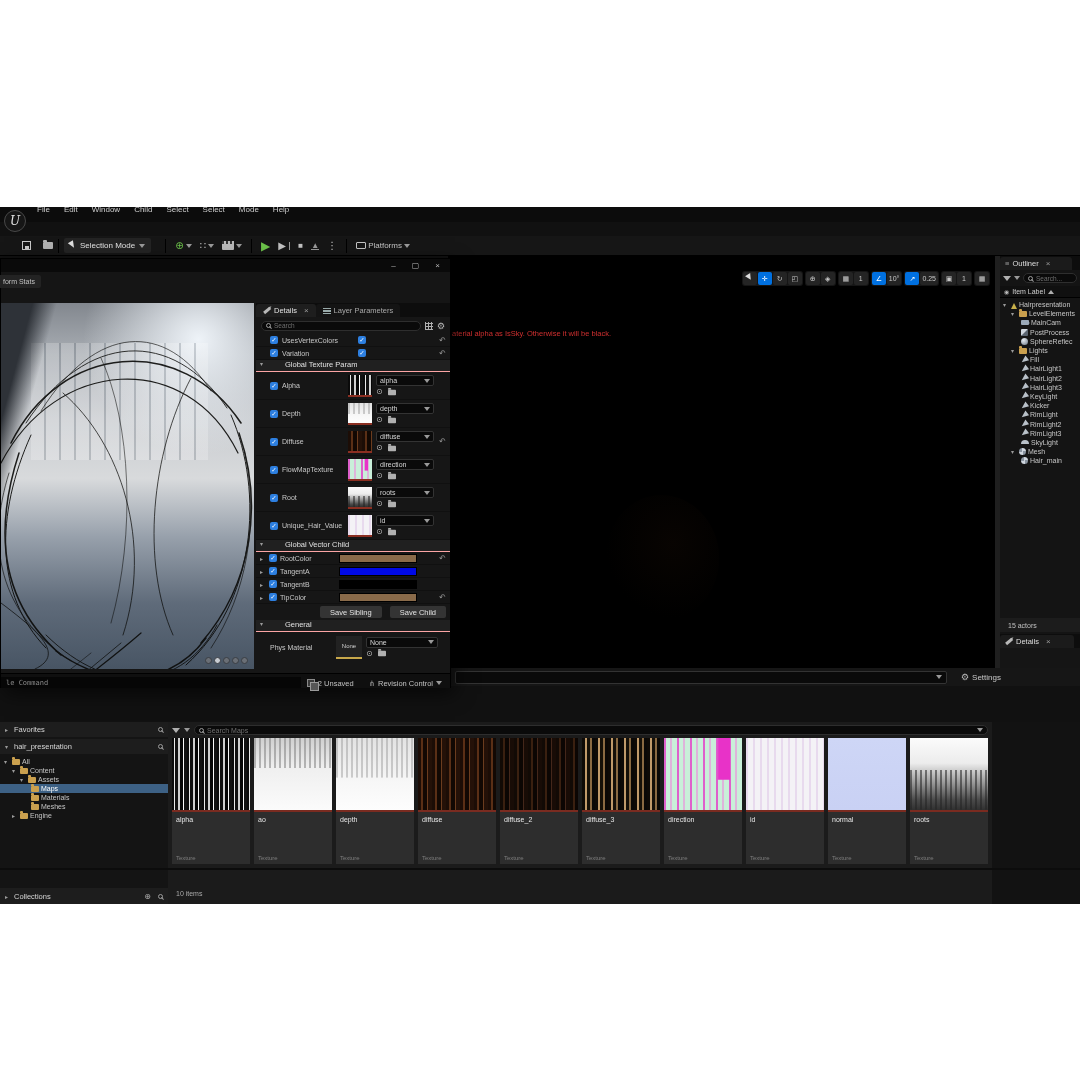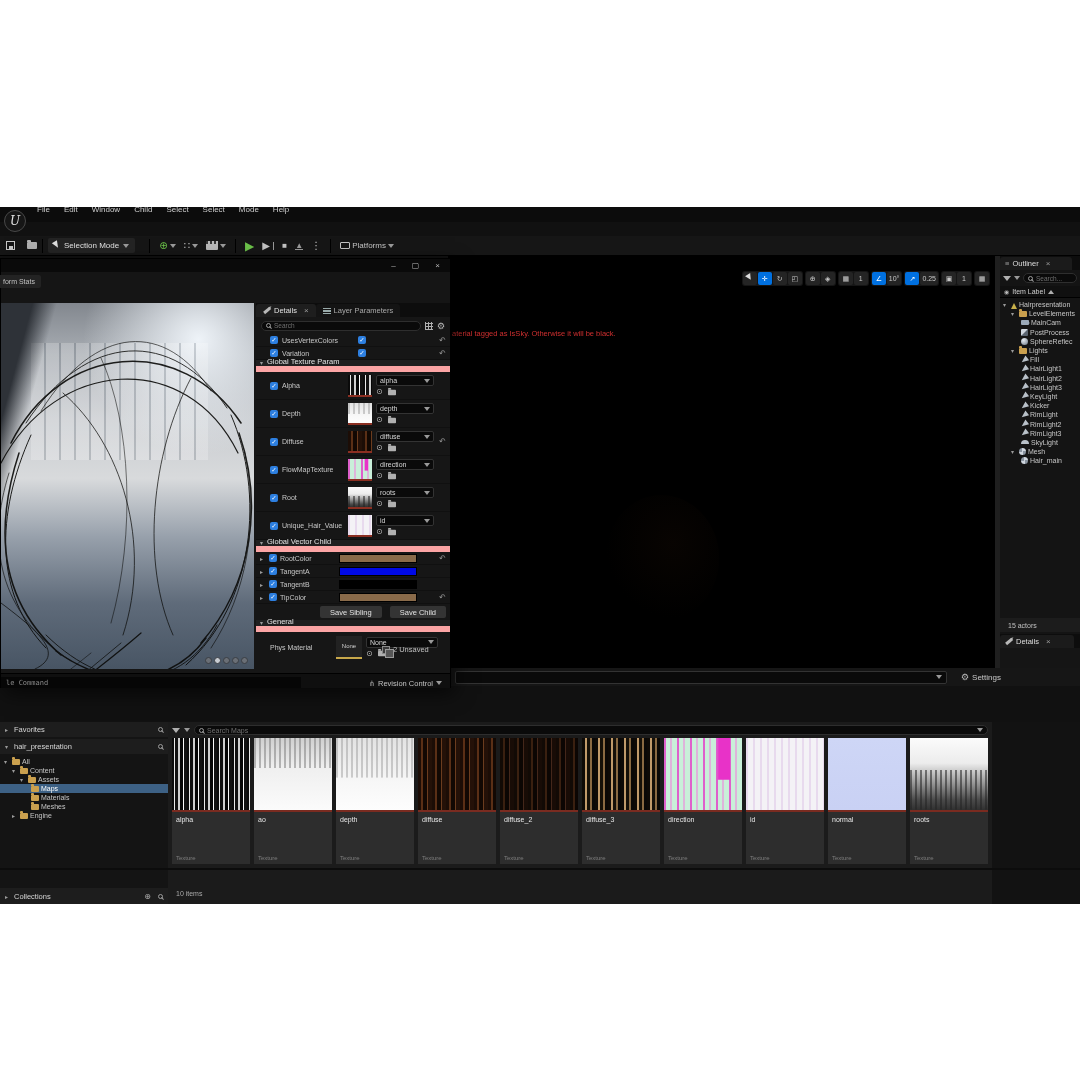--- a/index.html
+++ b/index.html
@@ -12,21 +12,21 @@
   #uelogo{position:absolute;top:3px;left:4px;width:22px;height:22px;border-radius:50%;background:#161616;border:1px solid #484848;z-index:5;
     display:flex;align-items:center;justify-content:center;color:#e6e6e6;font-family:"DejaVu Serif",serif;font-style:italic;font-size:12px;}
   .menu{padding:0 7px;color:#cfcfcf;height:25px;line-height:15px;}
   .menu:first-of-type{margin-left:30px;}
   
   #tabstrip{position:absolute;top:15px;left:0;width:1080px;height:14px;background:#0c0c0c;}
   #leveltab{position:absolute;left:36px;top:1px;height:13px;min-width:96px;background:#1c1c1c;border-radius:3px 3px 0 0;
     display:flex;align-items:center;gap:3px;padding:0 8px;color:#e2e2e2;font-size:7.5px;}
   .warn-ic{color:#d6a33a;font-size:7px;line-height:1;}
   
-  #toolbar{position:absolute;top:29px;left:0;width:1080px;height:20px;background:#161616;border-bottom:1px solid #000;display:flex;align-items:center;}
+  #toolbar{position:absolute;top:29px;left:0;width:1080px;height:20px;background:#161616;border-bottom:1px solid #000;display:flex;align-items:center;padding-left:16px;}
   .tsep{width:1px;height:14px;background:#000;margin:0 5px;}
   .i-save{width:9px;height:9px;border:1px solid #c8c8c8;position:relative;margin-left:6px;}
   .i-save::after{content:'';position:absolute;bottom:0;left:2px;width:4px;height:3px;background:#c8c8c8;}
   .i-folderg{width:10px;height:7px;background:#b0b0b0;border-radius:1px;position:relative;}
   .i-folderg::before{content:'';position:absolute;top:-2px;left:0;width:4px;height:2px;background:#b0b0b0;border-radius:1px 1px 0 0;}
   .modebtn{height:15px;background:#242424;border-radius:2px;display:flex;align-items:center;gap:4px;padding:0 6px;color:#e0e0e0;}
   .cursor-ic{width:0;height:0;border:3px solid transparent;border-top:7px solid #ddd;transform:rotate(-32deg);display:inline-block;}
   .cv{width:0;height:0;border:3px solid transparent;border-top:4px solid #9a9a9a;display:inline-block;margin-top:3px;}
   .tbic{color:#c2c2c2;font-size:10px;display:flex;align-items:center;gap:2px;margin:0 4px;}
   .green{color:#6cc24a;}
@@ -144,39 +144,39 @@
   .dtab{height:13px;margin-top:1px;background:#1e1e1e;border-radius:3px 3px 0 0;display:flex;align-items:center;gap:3px;padding:0 7px;color:#e0e0e0;font-size:7.5px;}
   .dtab.inactive{background:#141414;color:#a8a8a8;}
   .layers-ic{width:8px;height:6px;background:linear-gradient(#9aa 0 1.5px,rgba(0,0,0,0) 1.5px 2.5px,#9aa 2.5px 4px,rgba(0,0,0,0) 4px 5px,#9aa 5px);}
   #d-search{height:17px;display:flex;align-items:center;gap:4px;padding:0 5px;}
   .gridic{width:8px;height:8px;background:repeating-linear-gradient(0deg,#b0b0b0 0 1px,rgba(0,0,0,0) 1px 3px),repeating-linear-gradient(90deg,#b0b0b0 0 1px,rgba(0,0,0,0) 1px 3px);}
   .chk{width:8px;height:8px;background:#2d7fe0;border-radius:2px;color:#fff;font-size:6.5px;line-height:8px;text-align:center;flex:none;}
   .chk::after{content:"✓";}
   .brow{height:13px;display:flex;align-items:center;gap:4px;padding-left:14px;border-bottom:1px solid #101010;}
   .brow .plabel{width:72px;}
   .reset{margin-left:auto;margin-right:4px;color:#9a9a9a;font-size:8px;}
-  .shead{height:12px;background:#202020;display:flex;align-items:flex-end;gap:1px;padding:0 4px;color:#e0e0e0;font-size:7.5px;border-bottom:6px solid #fca5a5;}
+  .shead{height:12px;background:#202020;display:flex;align-items:flex-start;gap:19px;padding:0 4px;color:#e0e0e0;font-size:7.5px;border-bottom:1px solid #fca5a5;}
   .trow{height:28px;display:flex;align-items:center;gap:4px;padding-left:14px;border-bottom:1px solid #101010;}
   .trow .plabel{width:62px;line-height:1.1;}
   .pthumb{width:24px;height:22px;border-bottom:2px solid #8b2f22;flex:none;}
   .pctl{display:flex;flex-direction:column;gap:2px;}
   .ddl{width:58px;height:11px;background:#0a0a0a;border:1px solid #333;border-radius:2px;display:flex;align-items:center;justify-content:space-between;padding:0 3px;color:#d6d6d6;}
   .minis{display:flex;gap:4px;align-items:center;}
   .mini{color:#b8b8b8;font-size:8px;line-height:1;}
   .vrow{height:13px;display:flex;align-items:center;gap:3px;padding-left:4px;border-bottom:1px solid #101010;}
   .vrow .plabel{width:56px;}
   .swatch{width:78px;height:9px;border:1px solid #000;flex:none;}
   #saverow{height:16px;display:flex;align-items:center;justify-content:flex-end;gap:8px;padding-right:4px;}
   .savebtn{height:12px;background:#343434;border-radius:2px;display:flex;align-items:center;padding:0 10px;color:#e2e2e2;font-size:7.5px;}
   .prow{height:30px;display:flex;align-items:center;gap:4px;padding-left:14px;}
   .prow .plabel{width:62px;}
   .nonethumb{width:26px;height:23px;background:#222;border-bottom:2px solid #c8a84b;color:#cfcfcf;font-size:6px;display:flex;align-items:center;justify-content:center;flex:none;}
   #fw-status{position:absolute;left:0;top:414px;width:449px;height:15px;background:#0f0f0f;border-top:1px solid #000;display:flex;align-items:flex-end;}
   #fw-console{width:300px;height:11px;background:#060606;margin-left:0;display:flex;align-items:center;padding-left:5px;color:#8a8a8a;font-size:7px;font-family:"DejaVu Sans Mono",monospace;}
-  #fw-srcctl{margin-left:auto;display:flex;align-items:center;gap:24px;padding-right:8px;color:#c0c0c0;font-size:7.5px;flex-direction:column;}
+  #fw-srcctl{margin-left:auto;display:flex;align-items:center;gap:15px;padding-right:8px;color:#c0c0c0;font-size:7.5px;}
   .stack-ic{width:8px;height:8px;background:#3a3a3a;border:1px solid #8a8a8a;position:relative;}
   .stack-ic::after{content:'';position:absolute;left:2px;top:2px;width:7px;height:7px;background:#565656;border:1px solid #9a9a9a;}
   #window-bottom{position:absolute;left:0;top:661px;width:1080px;height:2px;background:#0c0c0c;}
   svg{display:block;}
 </style>
 </head>
 <body>
 
 <div id="window">
 
@@ -220,21 +220,21 @@
     <span class="tsep"></span>
     <span class="tbic" style="font-size:8px">
       <span class="monitor"></span>
       <span>Platforms</span>
       <span class="cv"></span>
     </span>
   </div>
 
   <div id="viewport">
     <div id="hair"></div>
-    <div id="vp-warning">aterial tagged as IsSky. Otherwise it will be black.</div>
+    <div id="vp-warning">aterial alpha as IsSky. Otherwise it will be black.</div>
     <div id="vp-tools">
       <div class="vpg">
         <span class="vpbtn">
             <span class="vp-cursor"></span>
           </span>
         <span class="vpbtn active">✛</span>
         <span class="vpbtn">↻</span>
         <span class="vpbtn">◰</span>
       </div>
       <div class="vpg">

